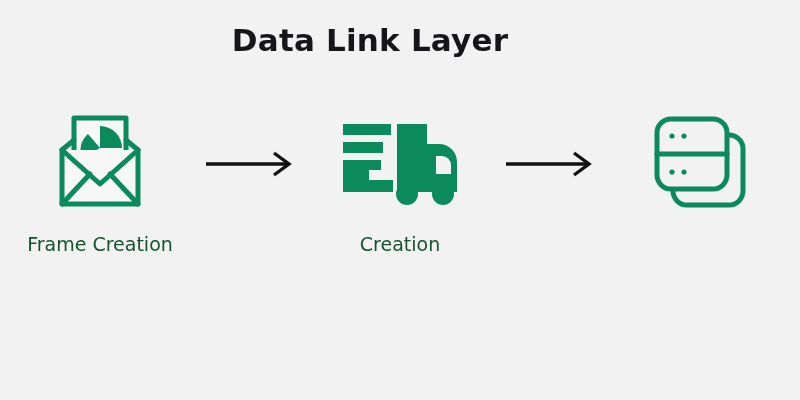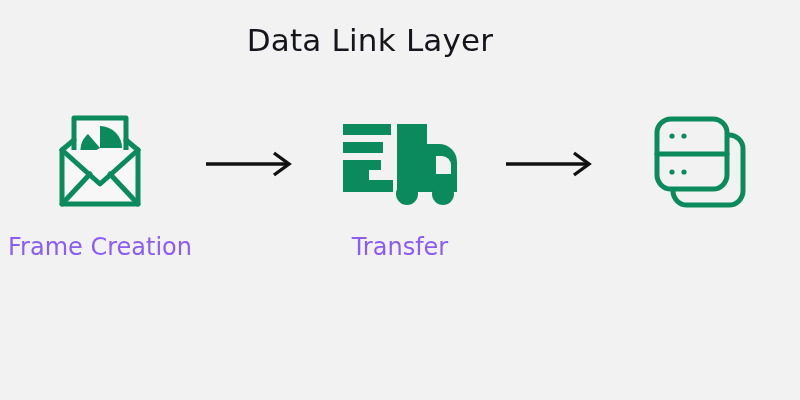--- a/index.html
+++ b/index.html
@@ -19,21 +19,21 @@
     height: 400px;
     background: #f2f2f2;
   }
   .page-title {
     position: absolute;
     top: 22px;
     left: 0;
     width: 740px;
     text-align: center;
     font-size: 31px;
-    font-weight: normal;
+    font-weight: bold;
     color: #16161a;
     letter-spacing: 0.2px;
     font-family: "DejaVu Sans", "Liberation Sans", sans-serif;
   }
   .flow {
     position: absolute;
     top: 112px;
     left: 0;
     width: 800px;
     height: 185px;
@@ -50,23 +50,23 @@
   }
   .step-icon {
     height: 104px;
     display: flex;
     align-items: center;
     justify-content: center;
   }
   .step-label {
     margin-top: 18px;
     text-align: center;
-    font-size: 24px;
+    font-size: 19px;
     line-height: 1.12;
-    color: #8b5cf6;
+    color: #14532d;
     font-family: "DejaVu Sans", "Liberation Sans", sans-serif;
     white-space: pre-line;
   }
   .connector {
     width: 110px;
     height: 104px;
     display: flex;
     align-items: center;
     justify-content: center;
   }
@@ -130,21 +130,21 @@
 
             <path d="M86 30 h12 a18 18 0 0 1 18 18 v30 H86 z"></path>
 
             <path d="M95 42 h6 a9 9 0 0 1 9 9 v9 h-15 z" fill="#f2f2f2"></path>
 
             <circle cx="66" cy="80" r="11"></circle>
             <circle cx="102" cy="80" r="11"></circle>
           </svg>
         </span>
       </div>
-      <div class="step-label">Transfer</div>
+      <div class="step-label">Creation</div>
     </div>
 
     <div class="connector">
       <span>
         <svg width="92" height="26" viewBox="0 0 92 26" fill="none" stroke="#111111" stroke-width="3.4" stroke-linecap="butt" stroke-linejoin="miter">
           <path d="M2 13 L84 13"></path>
           <path d="M70 2 L85 13 L70 24" fill="none"></path>
         </svg>
       </span>
     </div>

